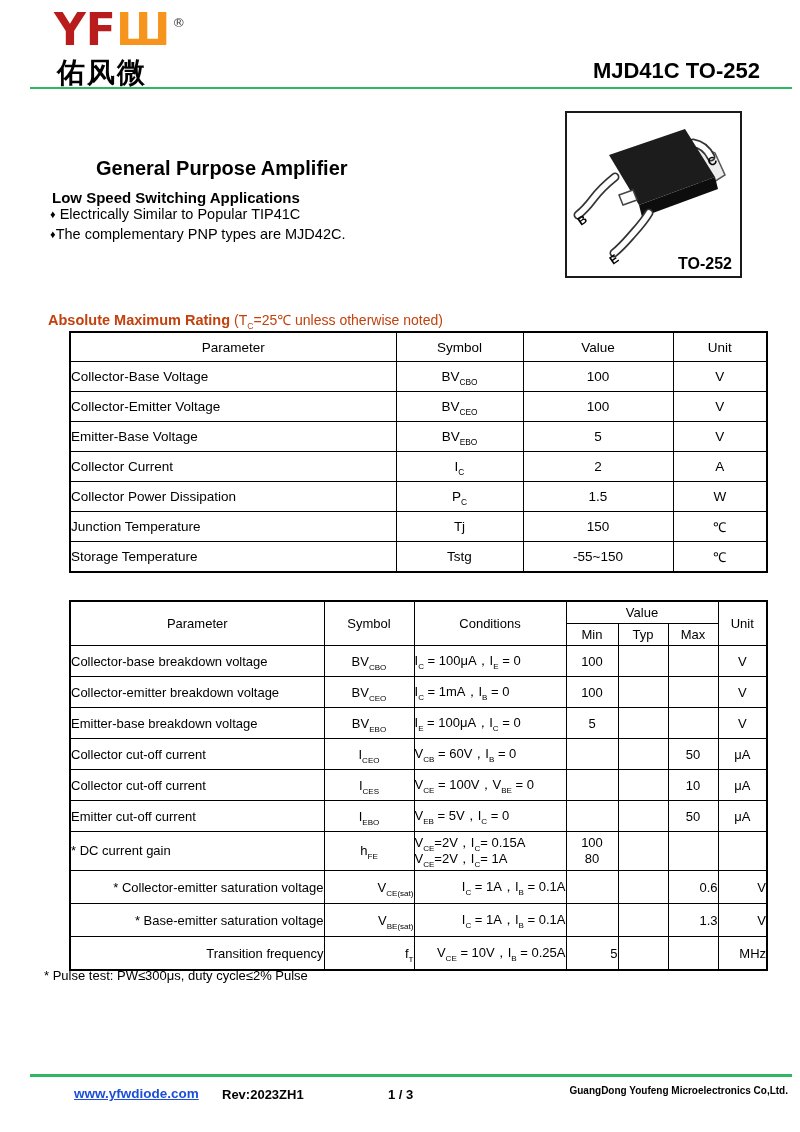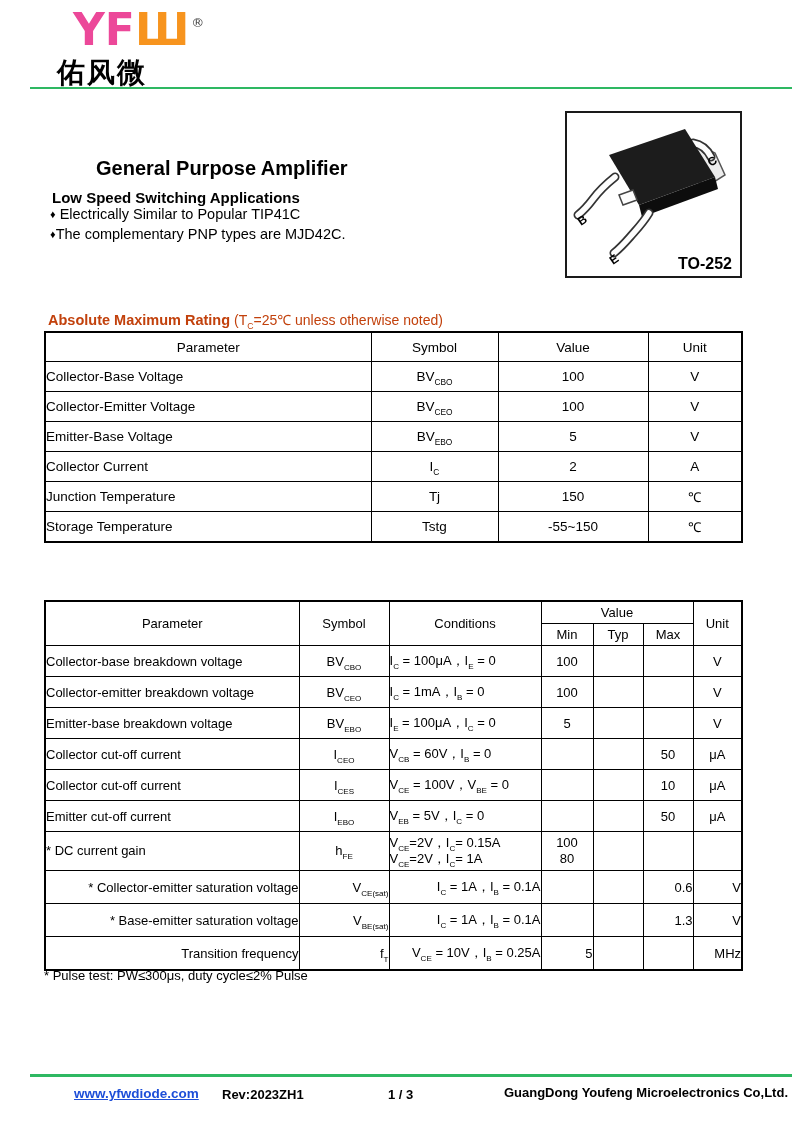--- a/index.html
+++ b/index.html
@@ -3,21 +3,21 @@
 <meta charset="utf-8">
 <style>
   html,body{margin:0;padding:0;background:#fff;}
   .page{position:relative;width:800px;height:1132px;background:#fff;overflow:hidden;
         font-family:"Liberation Sans",sans-serif;color:#000;}
   .abs{position:absolute;}
 
   
   .logo-en{left:54px;top:8px;font-family:"DejaVu Sans",sans-serif;font-weight:bold;
            font-size:44px;line-height:1;letter-spacing:0px;}
-  .lg-green{color:#ec4899;margin-left:19px;}
+  .lg-green{color:#b91c1c;}
   .lg-orange{color:#f7941e;}
   .lg-reg{font-size:13px;vertical-align:18px;color:#444;font-weight:normal;margin-left:2px;}
   .logo-cn{left:57px;top:54px;font-size:28px;font-weight:bold;letter-spacing:2px;}
   .part-no{right:40px;top:58px;font-size:22px;font-weight:bold;}
   .rule{height:2px;background:#2eb862;}
   .rule-top{left:30px;top:87px;width:762px;}
   .subtitle{left:52px;top:104px;font-size:15px;font-weight:bold;}
 
   
   .feat-title{left:52px;top:157px;font-size:20px;font-weight:bold;margin-left:44px;}
@@ -30,21 +30,21 @@
   .pkg-label{position:absolute;right:8px;bottom:3px;font-weight:bold;font-size:16px;}
   .pkg-svg{position:absolute;left:0;top:0;}
 
   
   .sec-head{left:48px;font-size:14px;color:#c2410c;}
   .sec-head b{font-size:14.5px;}
   .sec1{top:310px;}
   .sec2{top:583px;}
 
   
-  table{border-collapse:collapse;table-layout:fixed;font-size:13.5px;}
+  table{border-collapse:collapse;table-layout:fixed;font-size:13.5px;margin-left:25px;}
   .dtable{border:2px solid #000;}
   .dtable td,.dtable th{border:1px solid #000;font-weight:normal;padding:0;
         overflow:hidden;}
   .t1{left:44px;top:331px;width:697px;}
   .t1 th{height:28px;}
   .t1 td{height:29px;}
   .t2{left:44px;top:600px;width:697px;font-size:13px;}
   .t2 th{height:21px;}
   .t2 td{height:30px;}
   .t2 tr.tall td{height:38px;line-height:1.2;}
@@ -54,29 +54,30 @@
   sub{font-size:0.62em;line-height:0;}
 
   .footnote{left:44px;top:968px;font-size:13px;}
 
   
   .rule-bot{left:30px;top:1074px;width:762px;height:3px;background:#2eb862;}
   .f-url{left:74px;top:1086px;font-size:13.5px;font-weight:bold;color:#1d4ed8;
          text-decoration:underline;}
   .f-rev{left:222px;top:1087px;font-size:13px;font-weight:bold;}
   .f-page{left:388px;top:1087px;font-size:13px;font-weight:bold;}
-  .f-co{right:12px;top:1085px;font-size:13px;font-weight:bold;}
+  .f-co{right:12px;top:1085px;font-size:10px;font-weight:bold;}
 </style>
 </head>
 <body>
 
 <div class="page">
 
   <div class="abs logo-en"><span class="lg-green">YF</span><span class="lg-orange">Ш</span><span class="lg-reg">®</span></div>
   <div class="abs logo-cn">佑风微</div>
+  <div class="abs part-no">MJD41C TO-252</div>
   <div class="abs rule rule-top"></div>
 
   <div class="abs feat-title">General Purpose Amplifier</div>
   <div class="abs feat-sub">Low Speed Switching Applications</div>
   <div class="abs bullet" style="top:206px"><span class="glyph">♦</span><span> Electrically Similar to Popular TIP41C</span></div>
   <div class="abs bullet" style="top:226px"><span class="glyph">♦</span><span>The complementary PNP types are MJD42C.</span></div>
 
   <div class="abs pkg-box">
     <svg class="pkg-svg" width="169" height="159" viewBox="0 0 169 159">
 
@@ -138,20 +139,26 @@
           <td class="pl">Emitter-Base Voltage</td>
           <td class="ctr">BV<sub>EBO</sub></td>
           <td class="ctr">5</td>
           <td class="ctr">V</td>
         </tr>
         <tr>
           <td class="pl">Collector Current</td>
           <td class="ctr">I<sub>C</sub></td>
           <td class="ctr">2</td>
           <td class="ctr">A</td>
+        </tr>
+        <tr>
+          <td class="pl">Collector Power Dissipation</td>
+          <td class="ctr">P<sub>C</sub></td>
+          <td class="ctr">1.5</td>
+          <td class="ctr">W</td>
         </tr>
         <tr>
           <td class="pl">Junction Temperature</td>
           <td class="ctr">Tj</td>
           <td class="ctr">150</td>
           <td class="ctr">℃</td>
         </tr>
         <tr>
           <td class="pl">Storage Temperature</td>
           <td class="ctr">Tstg</td>

